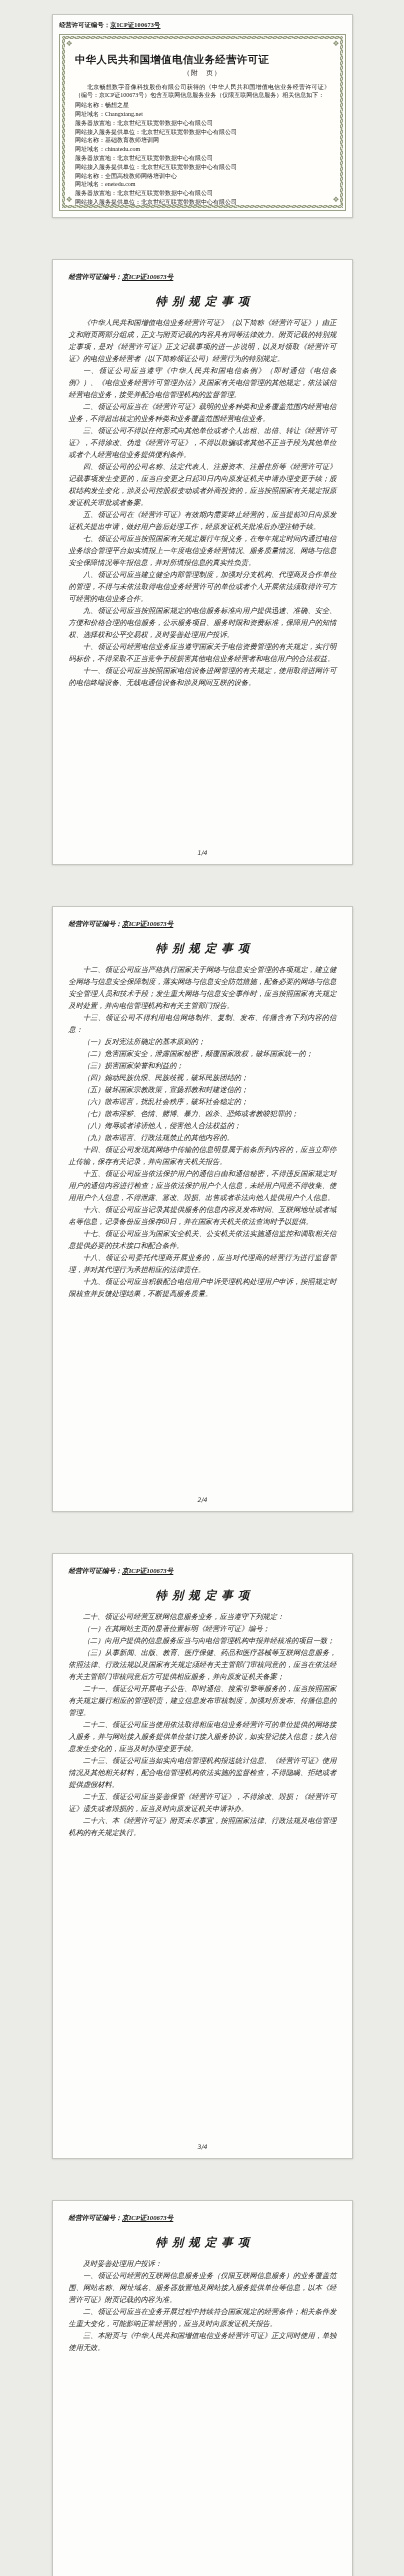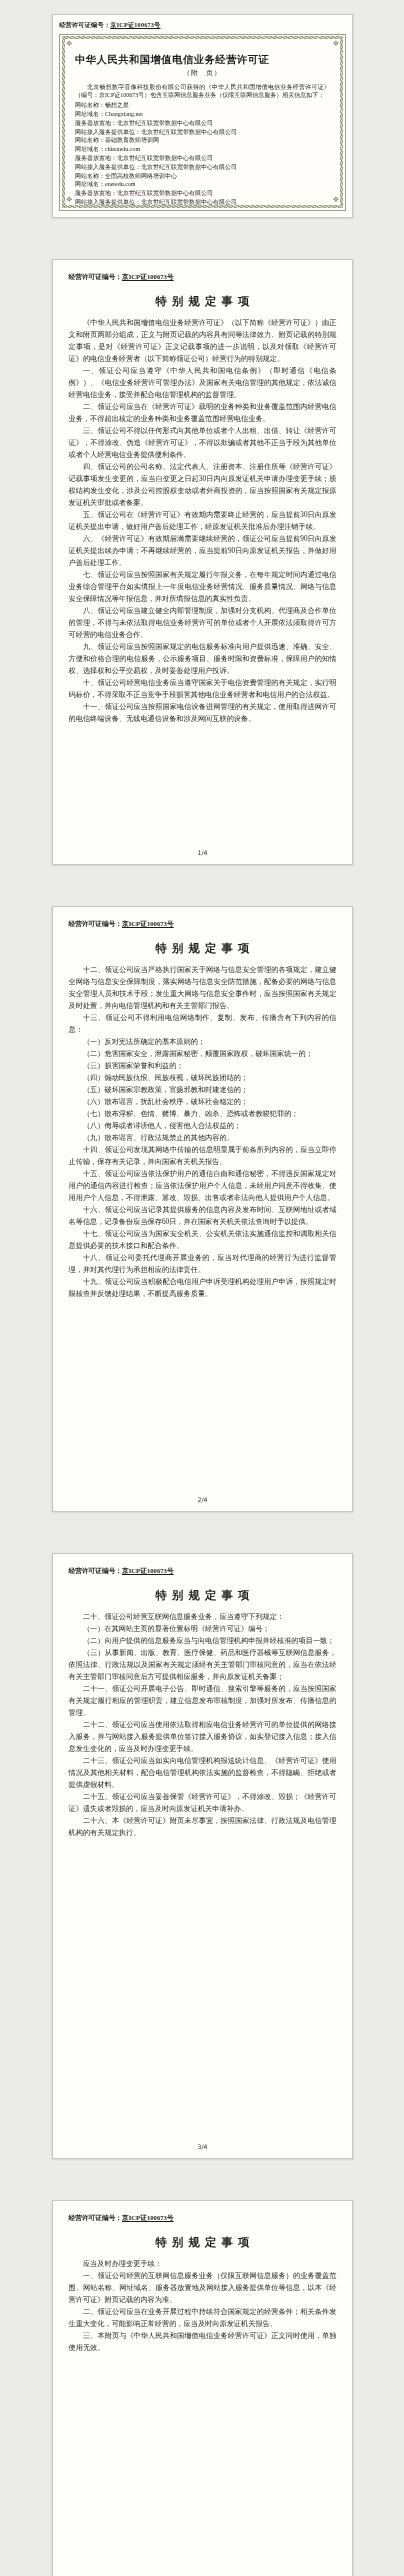--- a/index.html
+++ b/index.html
@@ -23,21 +23,21 @@
   .corner.tl{ top:1px; left:1px; } .corner.tr{ top:1px; right:1px; }
   .corner.bl{ bottom:1px; left:1px; } .corner.br{ bottom:1px; right:1px; }
 
   .cert-title { font-size:10.3px; font-weight:bold; letter-spacing:0.5px; margin-top:9px; }
   .cert-subtitle { text-align:center; font-size:6.7px; margin:2.1px 0 4.1px 0; letter-spacing:1px; }
   .cert-body { font-size:6px; line-height:8.8px; }
   .cert-body .para { text-align:justify; text-indent:0; }
   .cert-intro { font-size:6px; line-height:8.8px; text-align:justify; text-indent:2em; margin-bottom:1px; }
 
   
-  .sheet-prov { height:606px; padding:12.4px 15.5px 10.3px 15.5px; }
+  .sheet-prov { height:606px; padding:12.4px 15.5px 10.3px 15.5px;font-style:italic; }
   .prov-hdr { font-size:6.7px; font-weight:bold; }
   .prov-hdr .num { text-decoration:underline; }
   .prov-title { text-align:center; font-size:11.3px; font-weight:bold; letter-spacing:5.2px;
                 margin:12.4px 0 8.2px 0; text-indent:5.2px; }
   .prov-body .para { font-size:7.2px; line-height:12px; text-align:justify; text-indent:2em; }
   .prov-body .para.sub { text-indent:2em; }
   .page-num { position:absolute; bottom:8.2px; left:0; right:0; text-align:center;
               font-size:6.2px; font-family:"DejaVu Sans","Liberation Sans",sans-serif; color:#333; }
 </style>
 </head>
@@ -83,21 +83,20 @@
       <span>经营许可证编号：</span><span class="num">京ICP证100673号</span>
     </div>
     <h2 class="prov-title">特别规定事项</h2>
     <div class="prov-body">
         <p class="para indent">《中华人民共和国增值电信业务经营许可证》（以下简称《经营许可证》）由正文和附页两部分组成，正文与附页记载的内容具有同等法律效力。附页记载的特别规定事项，是对《经营许可证》正文记载事项的进一步说明，以及对领取《经营许可证》的电信业务经营者（以下简称领证公司）经营行为的特别规定。</p>
         <p class="para indent">一、领证公司应当遵守《中华人民共和国电信条例》（即时通信《电信条例》）、《电信业务经营许可管理办法》及国家有关电信管理的其他规定，依法诚信经营电信业务，接受并配合电信管理机构的监督管理。</p>
         <p class="para indent">二、领证公司应当在《经营许可证》载明的业务种类和业务覆盖范围内经营电信业务，不得超出核定的业务种类和业务覆盖范围经营电信业务。</p>
         <p class="para indent">三、领证公司不得以任何形式向其他单位或者个人出租、出借、转让《经营许可证》，不得涂改、伪造《经营许可证》，不得以欺骗或者其他不正当手段为其他单位或者个人经营电信业务提供便利条件。</p>
         <p class="para indent">四、领证公司的公司名称、法定代表人、注册资本、注册住所等《经营许可证》记载事项发生变更的，应当自变更之日起30日内向原发证机关申请办理变更手续；股权结构发生变化，涉及公司控股权变动或者外商投资的，应当按照国家有关规定报原发证机关审批或者备案。</p>
         <p class="para indent">五、领证公司在《经营许可证》有效期内需要终止经营的，应当提前30日向原发证机关提出申请，做好用户善后处理工作，经原发证机关批准后办理注销手续。</p>
-        <p class="para indent">六、《经营许可证》有效期届满需要继续经营的，领证公司应当提前90日向原发证机关提出续办申请；不再继续经营的，应当提前90日向原发证机关报告，并做好用户善后处理工作。</p>
         <p class="para indent">七、领证公司应当按照国家有关规定履行年报义务，在每年规定时间内通过电信业务综合管理平台如实填报上一年度电信业务经营情况、服务质量情况、网络与信息安全保障情况等年报信息，并对所填报信息的真实性负责。</p>
         <p class="para indent">八、领证公司应当建立健全内部管理制度，加强对分支机构、代理商及合作单位的管理，不得与未依法取得电信业务经营许可的单位或者个人开展依法须取得许可方可经营的电信业务合作。</p>
         <p class="para indent">九、领证公司应当按照国家规定的电信服务标准向用户提供迅速、准确、安全、方便和价格合理的电信服务，公示服务项目、服务时限和资费标准，保障用户的知情权、选择权和公平交易权，及时妥善处理用户投诉。</p>
         <p class="para indent">十、领证公司经营电信业务应当遵守国家关于电信资费管理的有关规定，实行明码标价，不得采取不正当竞争手段损害其他电信业务经营者和电信用户的合法权益。</p>
         <p class="para indent">十一、领证公司应当按照国家电信设备进网管理的有关规定，使用取得进网许可的电信终端设备、无线电通信设备和涉及网间互联的设备。</p>
       </div>
     <div class="page-num">1/4</div>
   </section>
 
   <section class="sheet sheet-prov">
@@ -145,21 +144,21 @@
       </div>
     <div class="page-num">3/4</div>
   </section>
 
   <section class="sheet sheet-prov">
     <div class="prov-hdr">
       <span>经营许可证编号：</span><span class="num">京ICP证100673号</span>
     </div>
     <h2 class="prov-title">特别规定事项</h2>
     <div class="prov-body">
-        <p class="para indent">应当及时办理变更手续：</p>
+        <p class="para indent">及时妥善处理用户投诉：</p>
         <p class="para indent">一、领证公司经营的互联网信息服务业务（仅限互联网信息服务）的业务覆盖范围、网站名称、网址域名、服务器放置地及网站接入服务提供单位等信息，以本《经营许可证》附页记载的内容为准。</p>
         <p class="para indent">二、领证公司应当在业务开展过程中持续符合国家规定的经营条件；相关条件发生重大变化，可能影响正常经营的，应当及时向原发证机关报告。</p>
         <p class="para indent">三、本附页与《中华人民共和国增值电信业务经营许可证》正文同时使用，单独使用无效。</p>
       </div>
 
   </section>
 
 </div>
 
 

